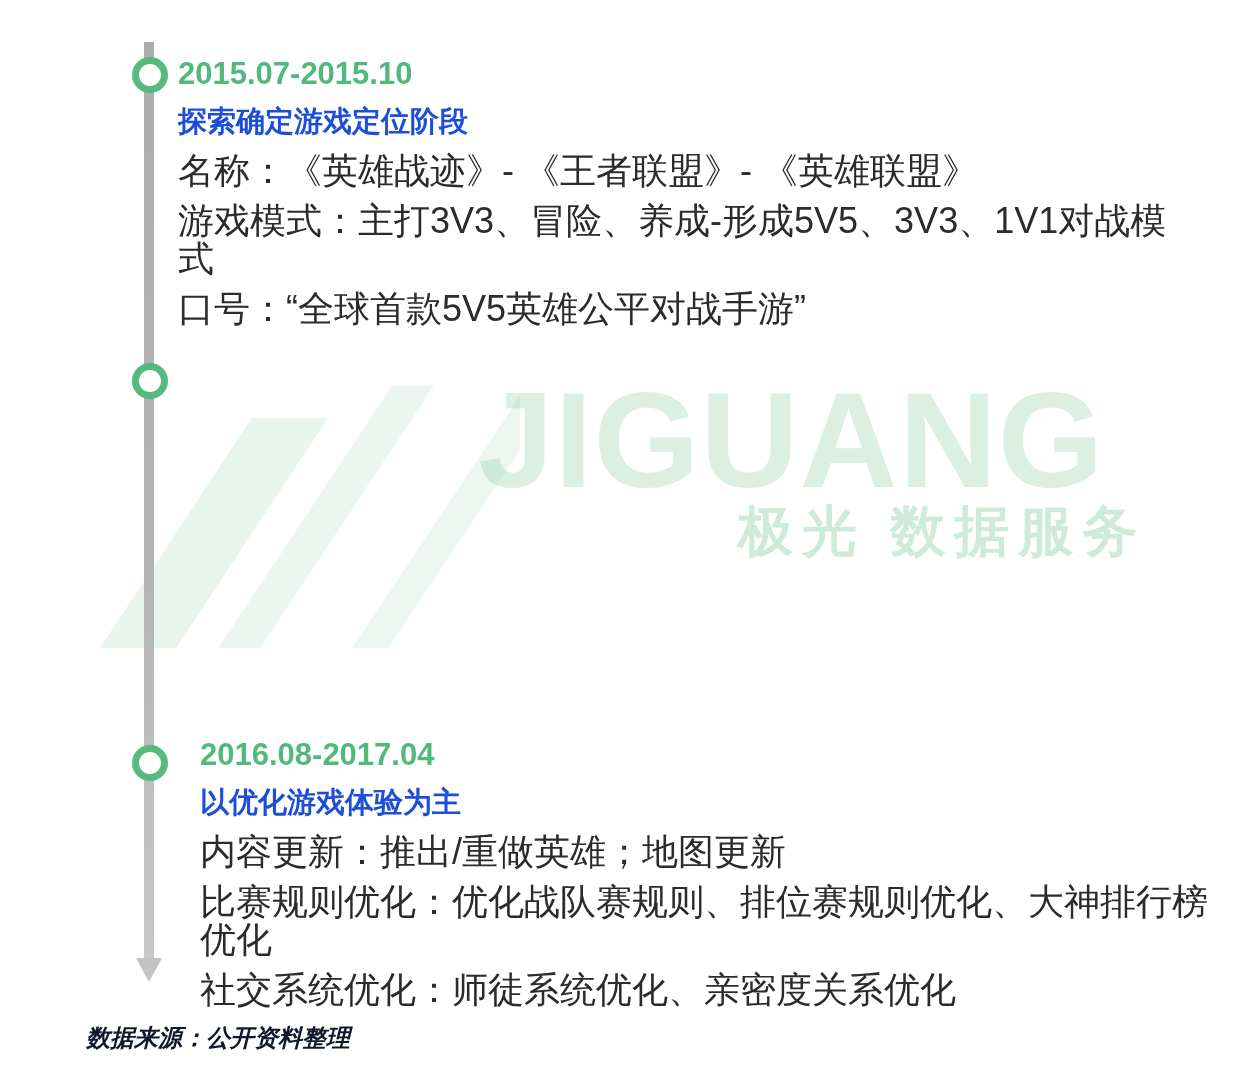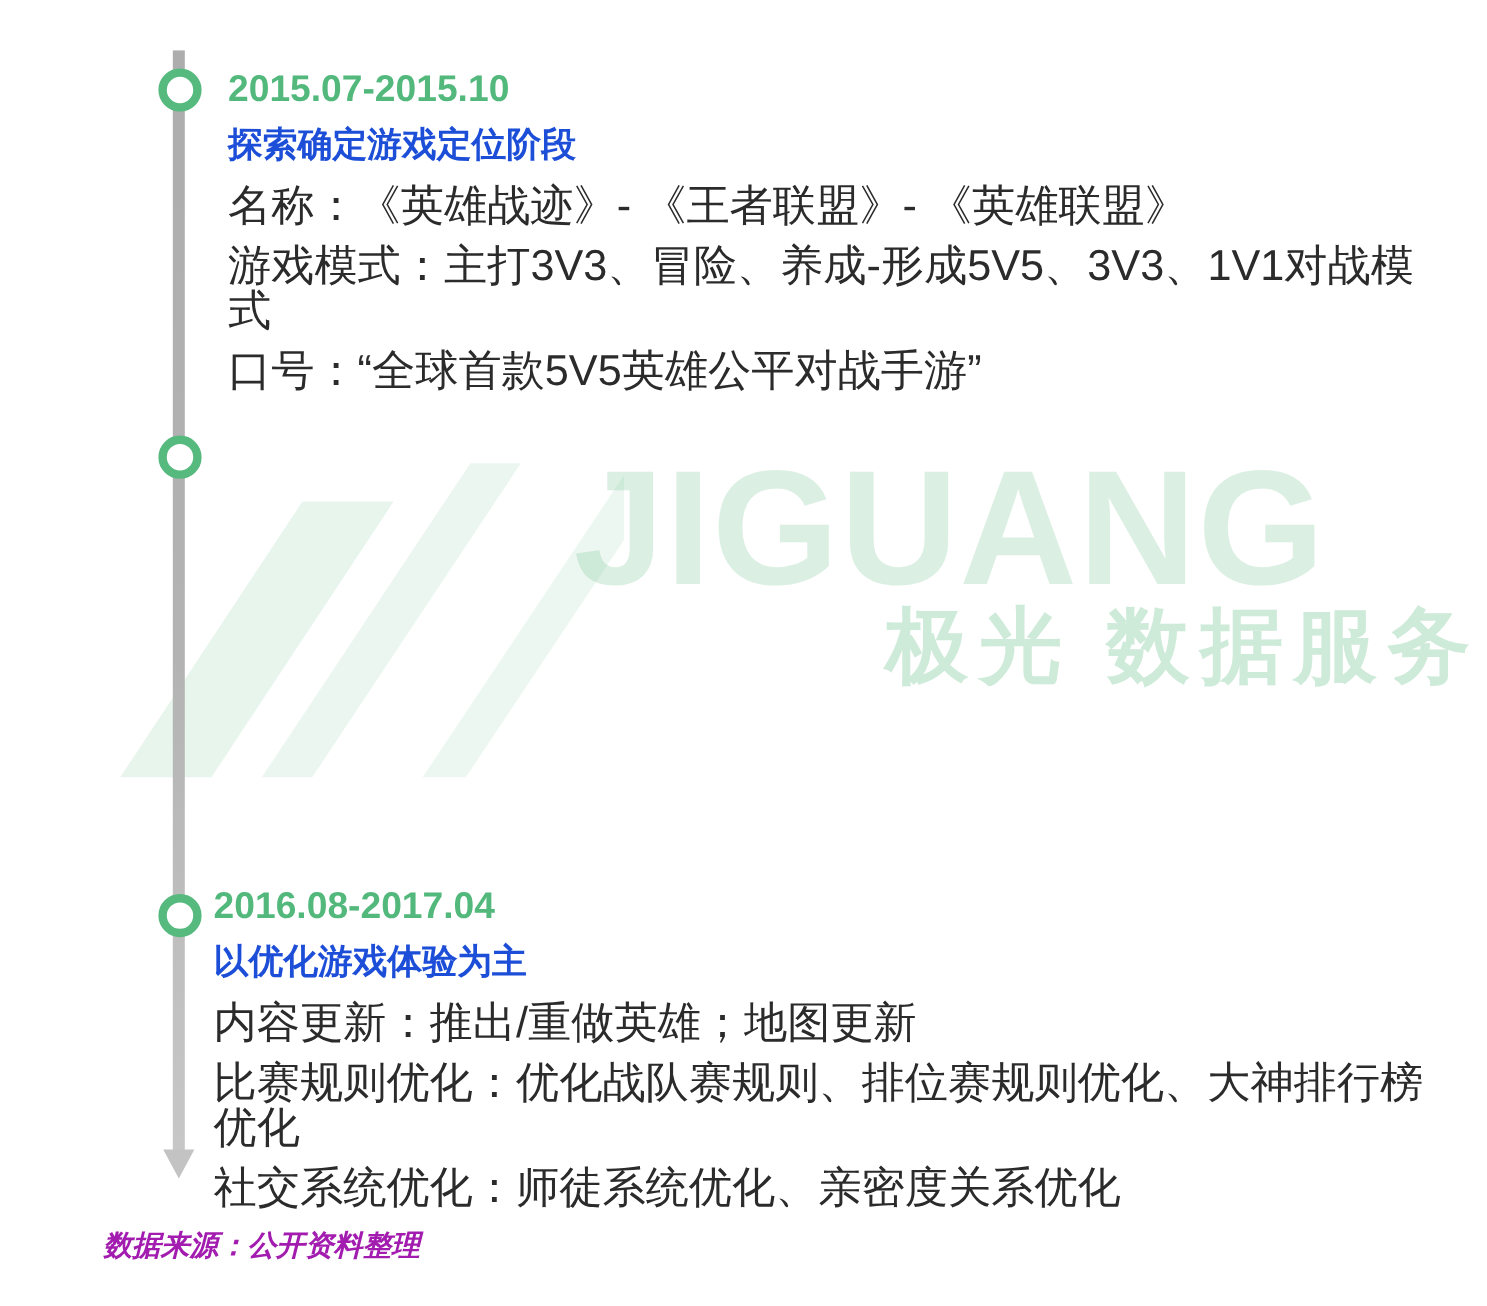--- a/index.html
+++ b/index.html
@@ -21,21 +21,21 @@
   .wm-logo { position: absolute; left: 100px; top: 358px; }
   .wm-brand {
     position: absolute; left: 478px; top: 372px;
     font-size: 136px; font-weight: bold; line-height: 1;
     letter-spacing: 1px;
     color: rgba(106, 190, 140, 0.24);
     white-space: nowrap;
   }
   .wm-tagline {
     position: absolute; left: 738px; top: 504px;
-    font-size: 69px; font-weight: bold; line-height: 1;
+    font-size: 55px; font-weight: bold; line-height: 1;
     letter-spacing: 9px;
     color: rgba(106, 190, 140, 0.33);
     white-space: nowrap;
   }
 
   
   .tl-line {
     position: absolute; left: 144px; top: 42px;
     width: 10px; height: 918px; z-index: 1;
     background: linear-gradient(to bottom, #adadad 0%, #b3b3b3 55%, #c7c7c7 100%);
@@ -52,42 +52,42 @@
     width: 22px; height: 22px;
     border: 7px solid #56b97e; border-radius: 50%;
     background: #ffffff;
   }
   .node-1 { top: 57px; }
   .node-2 { top: 363px; }
   .node-3 { top: 745px; }
 
   
   .tl-section { position: absolute; left: 178px; width: 1010px; z-index: 2; }
-  .sec-1 { top: 55px; margin-left: 12px; }
+  .sec-1 { top: 55px; }
   .sec-2 { top: 360px; }
-  .sec-3 { top: 736px; }
+  .sec-3 { top: 736px; margin-left: 22px; }
   .date {
     font-size: 31px; font-weight: bold; line-height: 38px;
     color: #52b87c; margin: 0 0 10px 0;
   }
   .title {
     font-size: 29px; font-weight: bold; line-height: 36px;
     color: #1d4ed8; margin: 0 0 13px 0;
   }
   .item {
     font-size: 36px; line-height: 38px;
     color: #2b2b2b; margin: 0 0 12px 0;
     white-space: pre-line;
   }
 
   
   .source-note {
     position: absolute; left: 86px; top: 1022px; z-index: 2;
     font-size: 24px; font-weight: bold; font-style: italic;
-    color: #a21caf;
+    color: #0f172a;
   }
 </style>
 </head>
 <body>
 
 <div class="canvas">
 
   <div class="watermark">
     <svg class="wm-logo" width="420" height="290" viewBox="0 0 420 290">
       <polygon points="0,290 152,60 228,60 76,290" fill="rgba(106,190,140,0.16)"></polygon>

